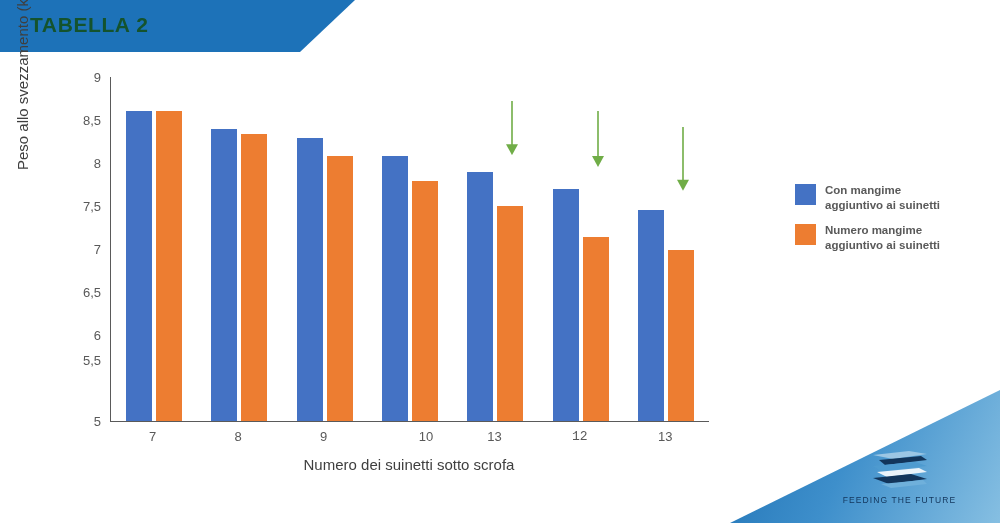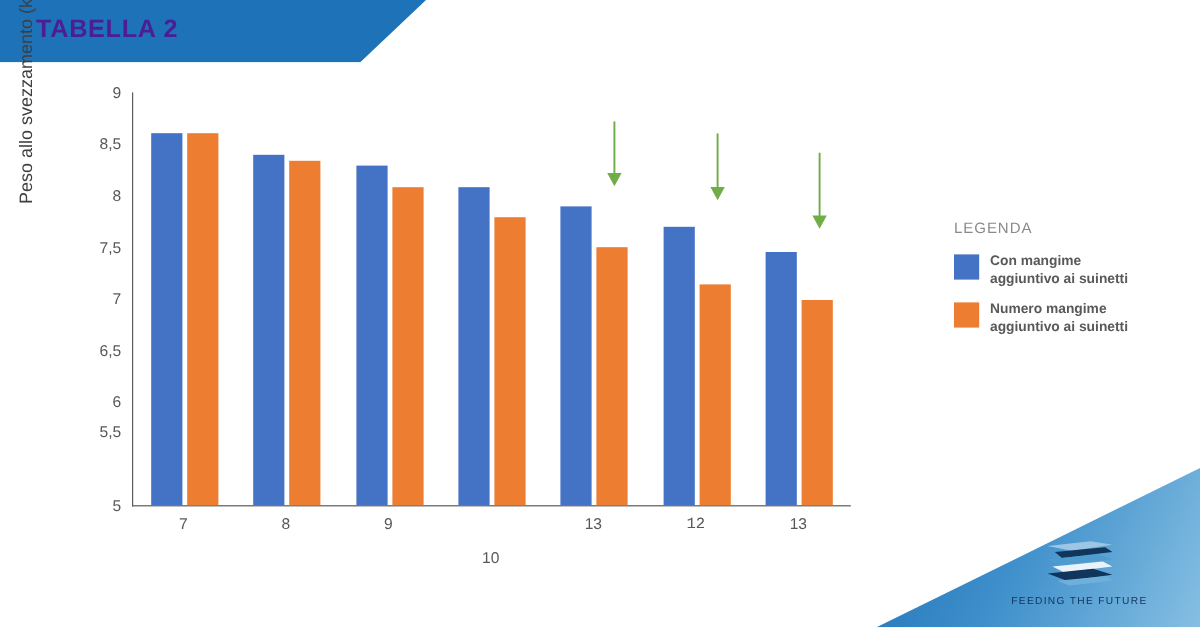--- a/index.html
+++ b/index.html
@@ -11,21 +11,21 @@
     position:relative;
   }
   
   .header-banner{
     position:absolute;left:0;top:0;width:355px;height:52px;
     background:#1D72B8;
     clip-path:polygon(0 0, 355px 0, 300px 52px, 0 52px);
   }
   .header-title{
     position:absolute;left:30px;top:13px;
-    color:#4c1d95;font-size:21px;font-weight:bold;letter-spacing:.6px;
+    color:#14532d;font-size:21px;font-weight:bold;letter-spacing:.6px;
   }
   
   .corner-wedge{
     position:absolute;right:0;bottom:0;width:270px;height:133px;
     background:linear-gradient(115deg,#1f72b5 0%,#3e8fcb 45%,#86bfe2 100%);
     clip-path:polygon(100% 0, 100% 100%, 0 100%);
   }
   .logo-block{
     position:absolute;right:18px;bottom:18px;width:165px;text-align:center;
   }
@@ -147,29 +147,29 @@
       </svg>
       <svg class="arrow" width="16" height="63.639999999999986" viewBox="0 0 16 63.639999999999986" style="left: 564.286px; top: 49.88px;">
         <line x1="8" y1="0" x2="8" y2="54.639999999999986" stroke="#70AD47" stroke-width="1.6"></line>
         <polygon points="2,52.639999999999986 14,52.639999999999986 8,63.639999999999986" fill="#70AD47"></polygon>
       </svg>
     </div>
   <div class="x-labels">
       <div class="x-label" style="left: 42.7143px;">7</div>
       <div class="x-label" style="left: 128.143px;">8</div>
       <div class="x-label" style="left: 213.571px;">9</div>
-      <div class="x-label" style="left: 299px; margin-top: 28px;">10</div>
+      <div class="x-label" style="left: 316px;">10</div>
       <div class="x-label" style="left: 384.429px;">13</div>
       <div class="x-label" style="left: 469.857px; font-family: Liberation Mono, monospace;">12</div>
       <div class="x-label" style="left: 555.286px;">13</div>
     </div>
+  <div class="x-title">Numero dei suinetti sotto scrofa</div>
 </div>
 
 <div class="legend">
-  <div class="legend-title">LEGENDA</div>
   <div id="legend-items">
       <div class="legend-row">
         <span class="legend-swatch" style="background: rgb(68, 114, 196);"></span>
         <span class="legend-text">
           <div>Con mangime</div>
           <div>aggiuntivo ai suinetti</div>
         </span>
       </div>
       <div class="legend-row">
         <span class="legend-swatch" style="background: rgb(237, 125, 49);"></span>

